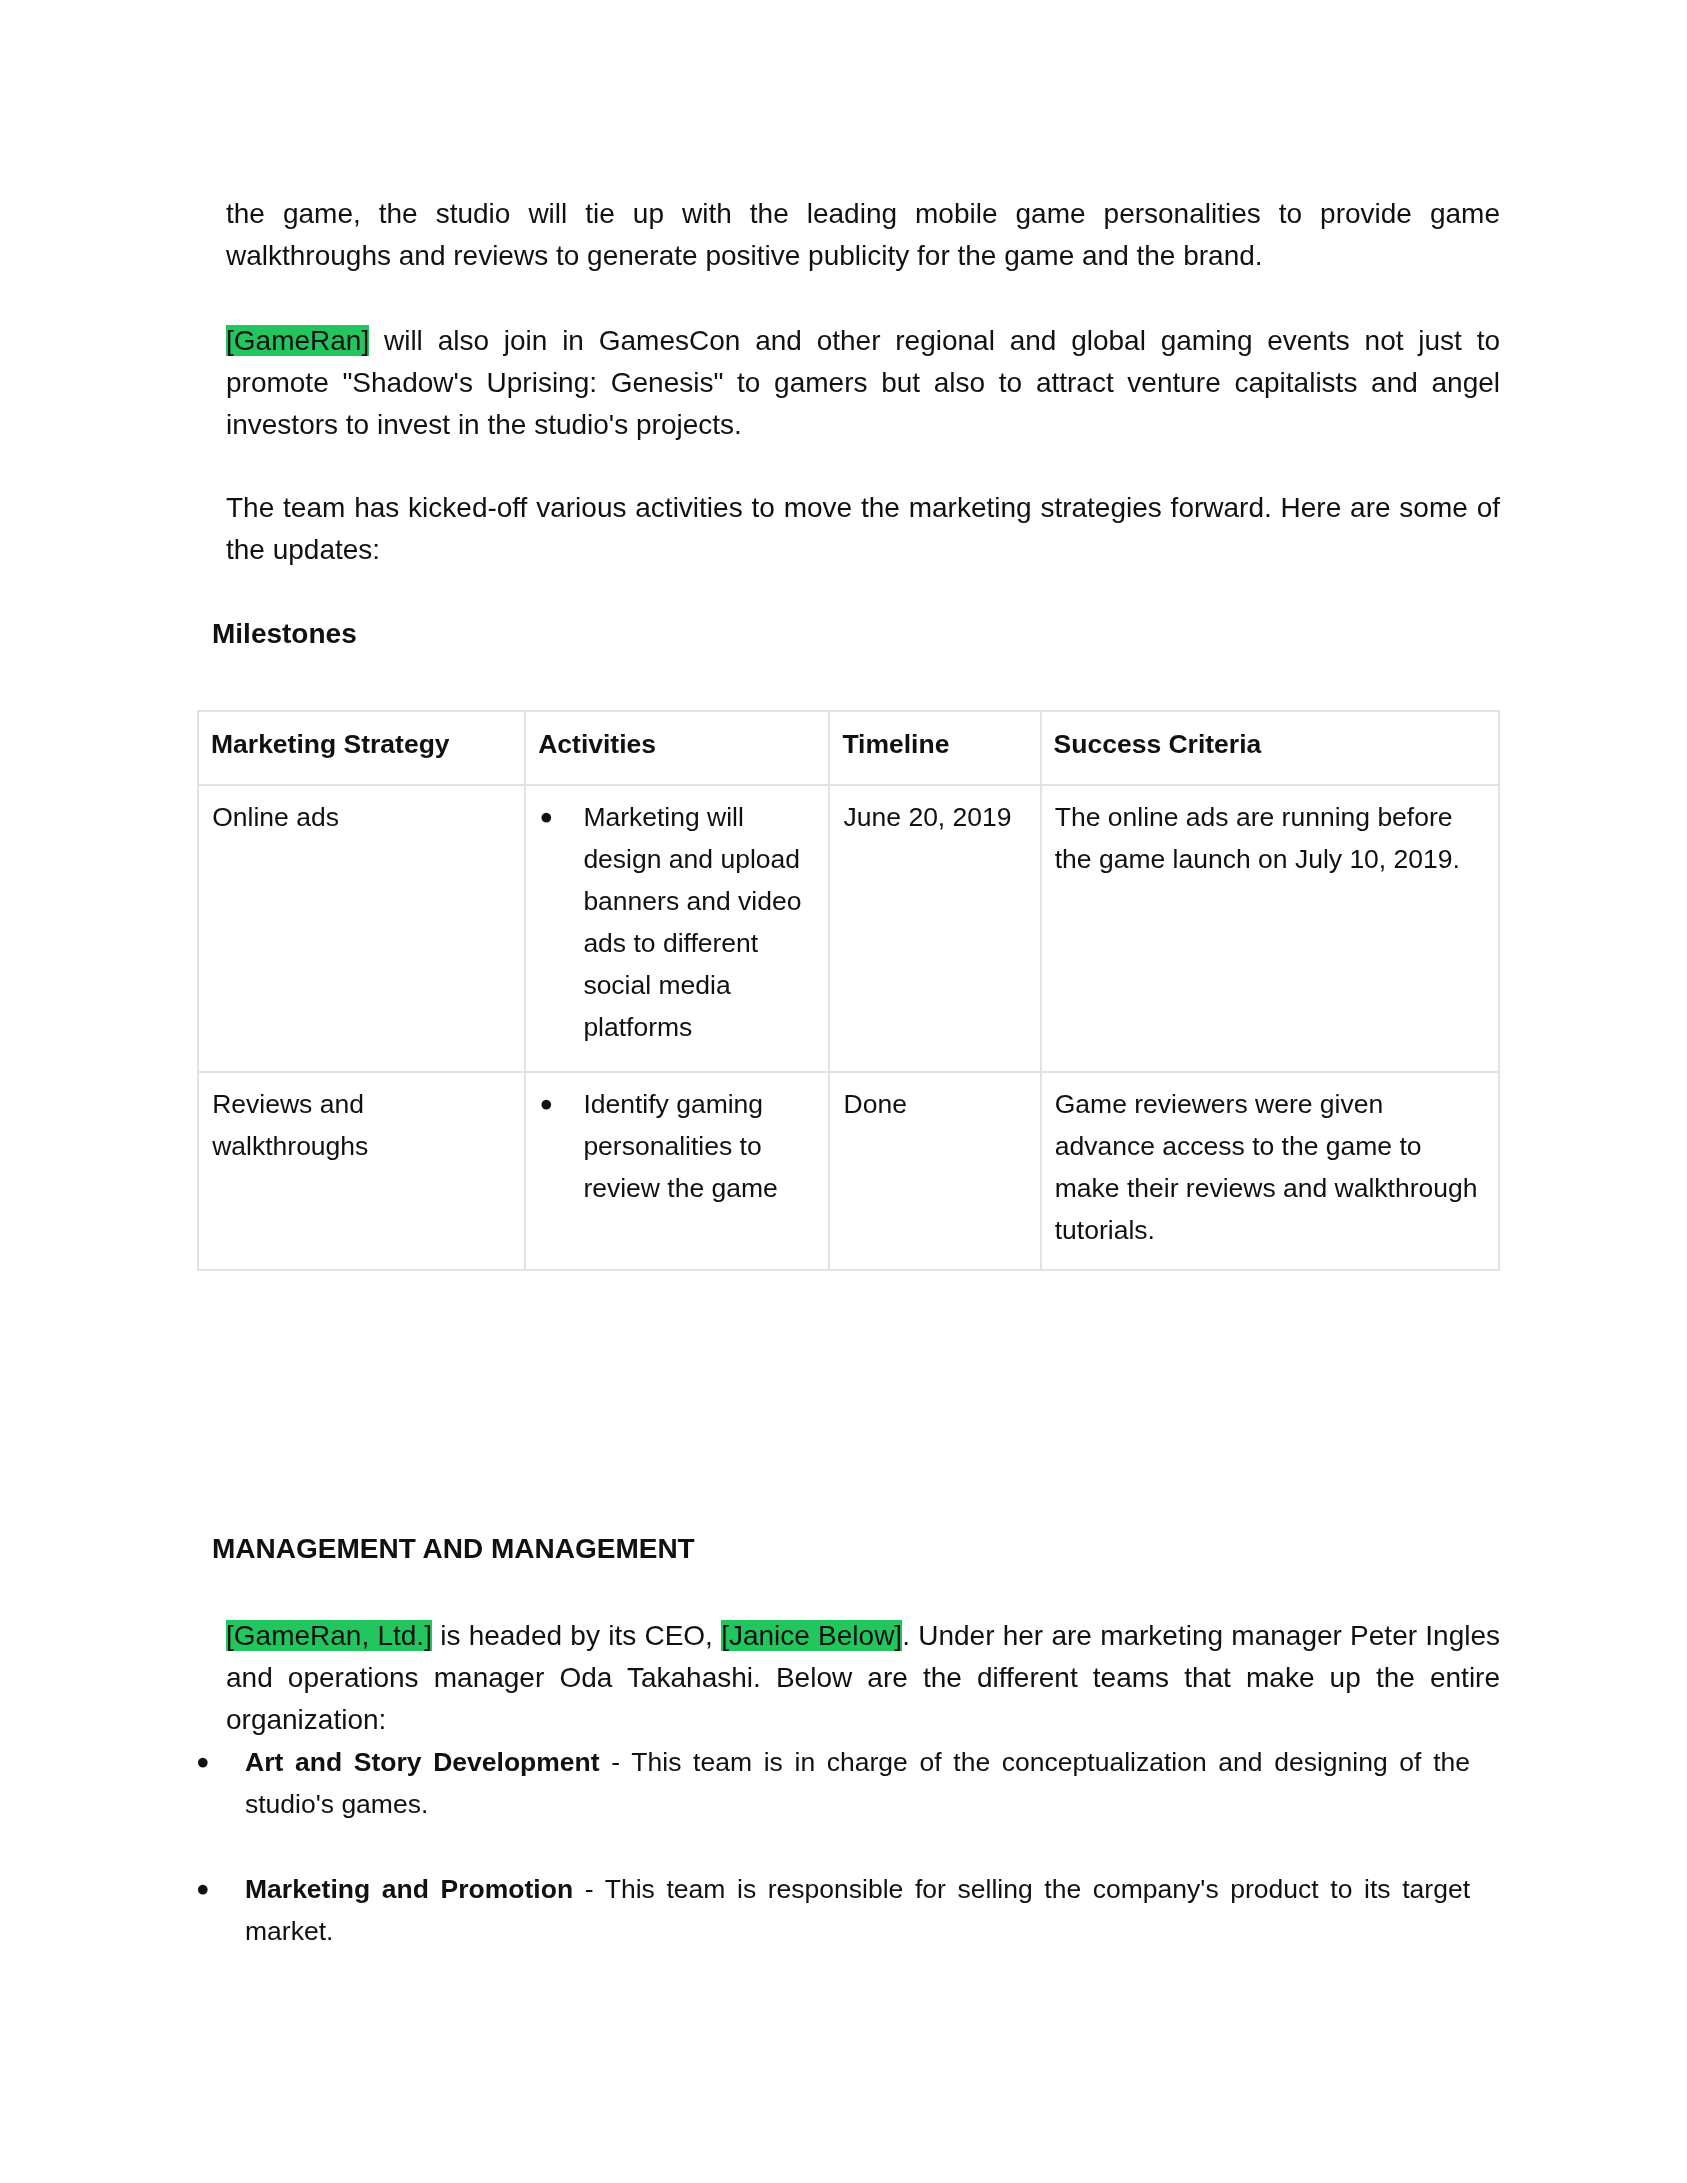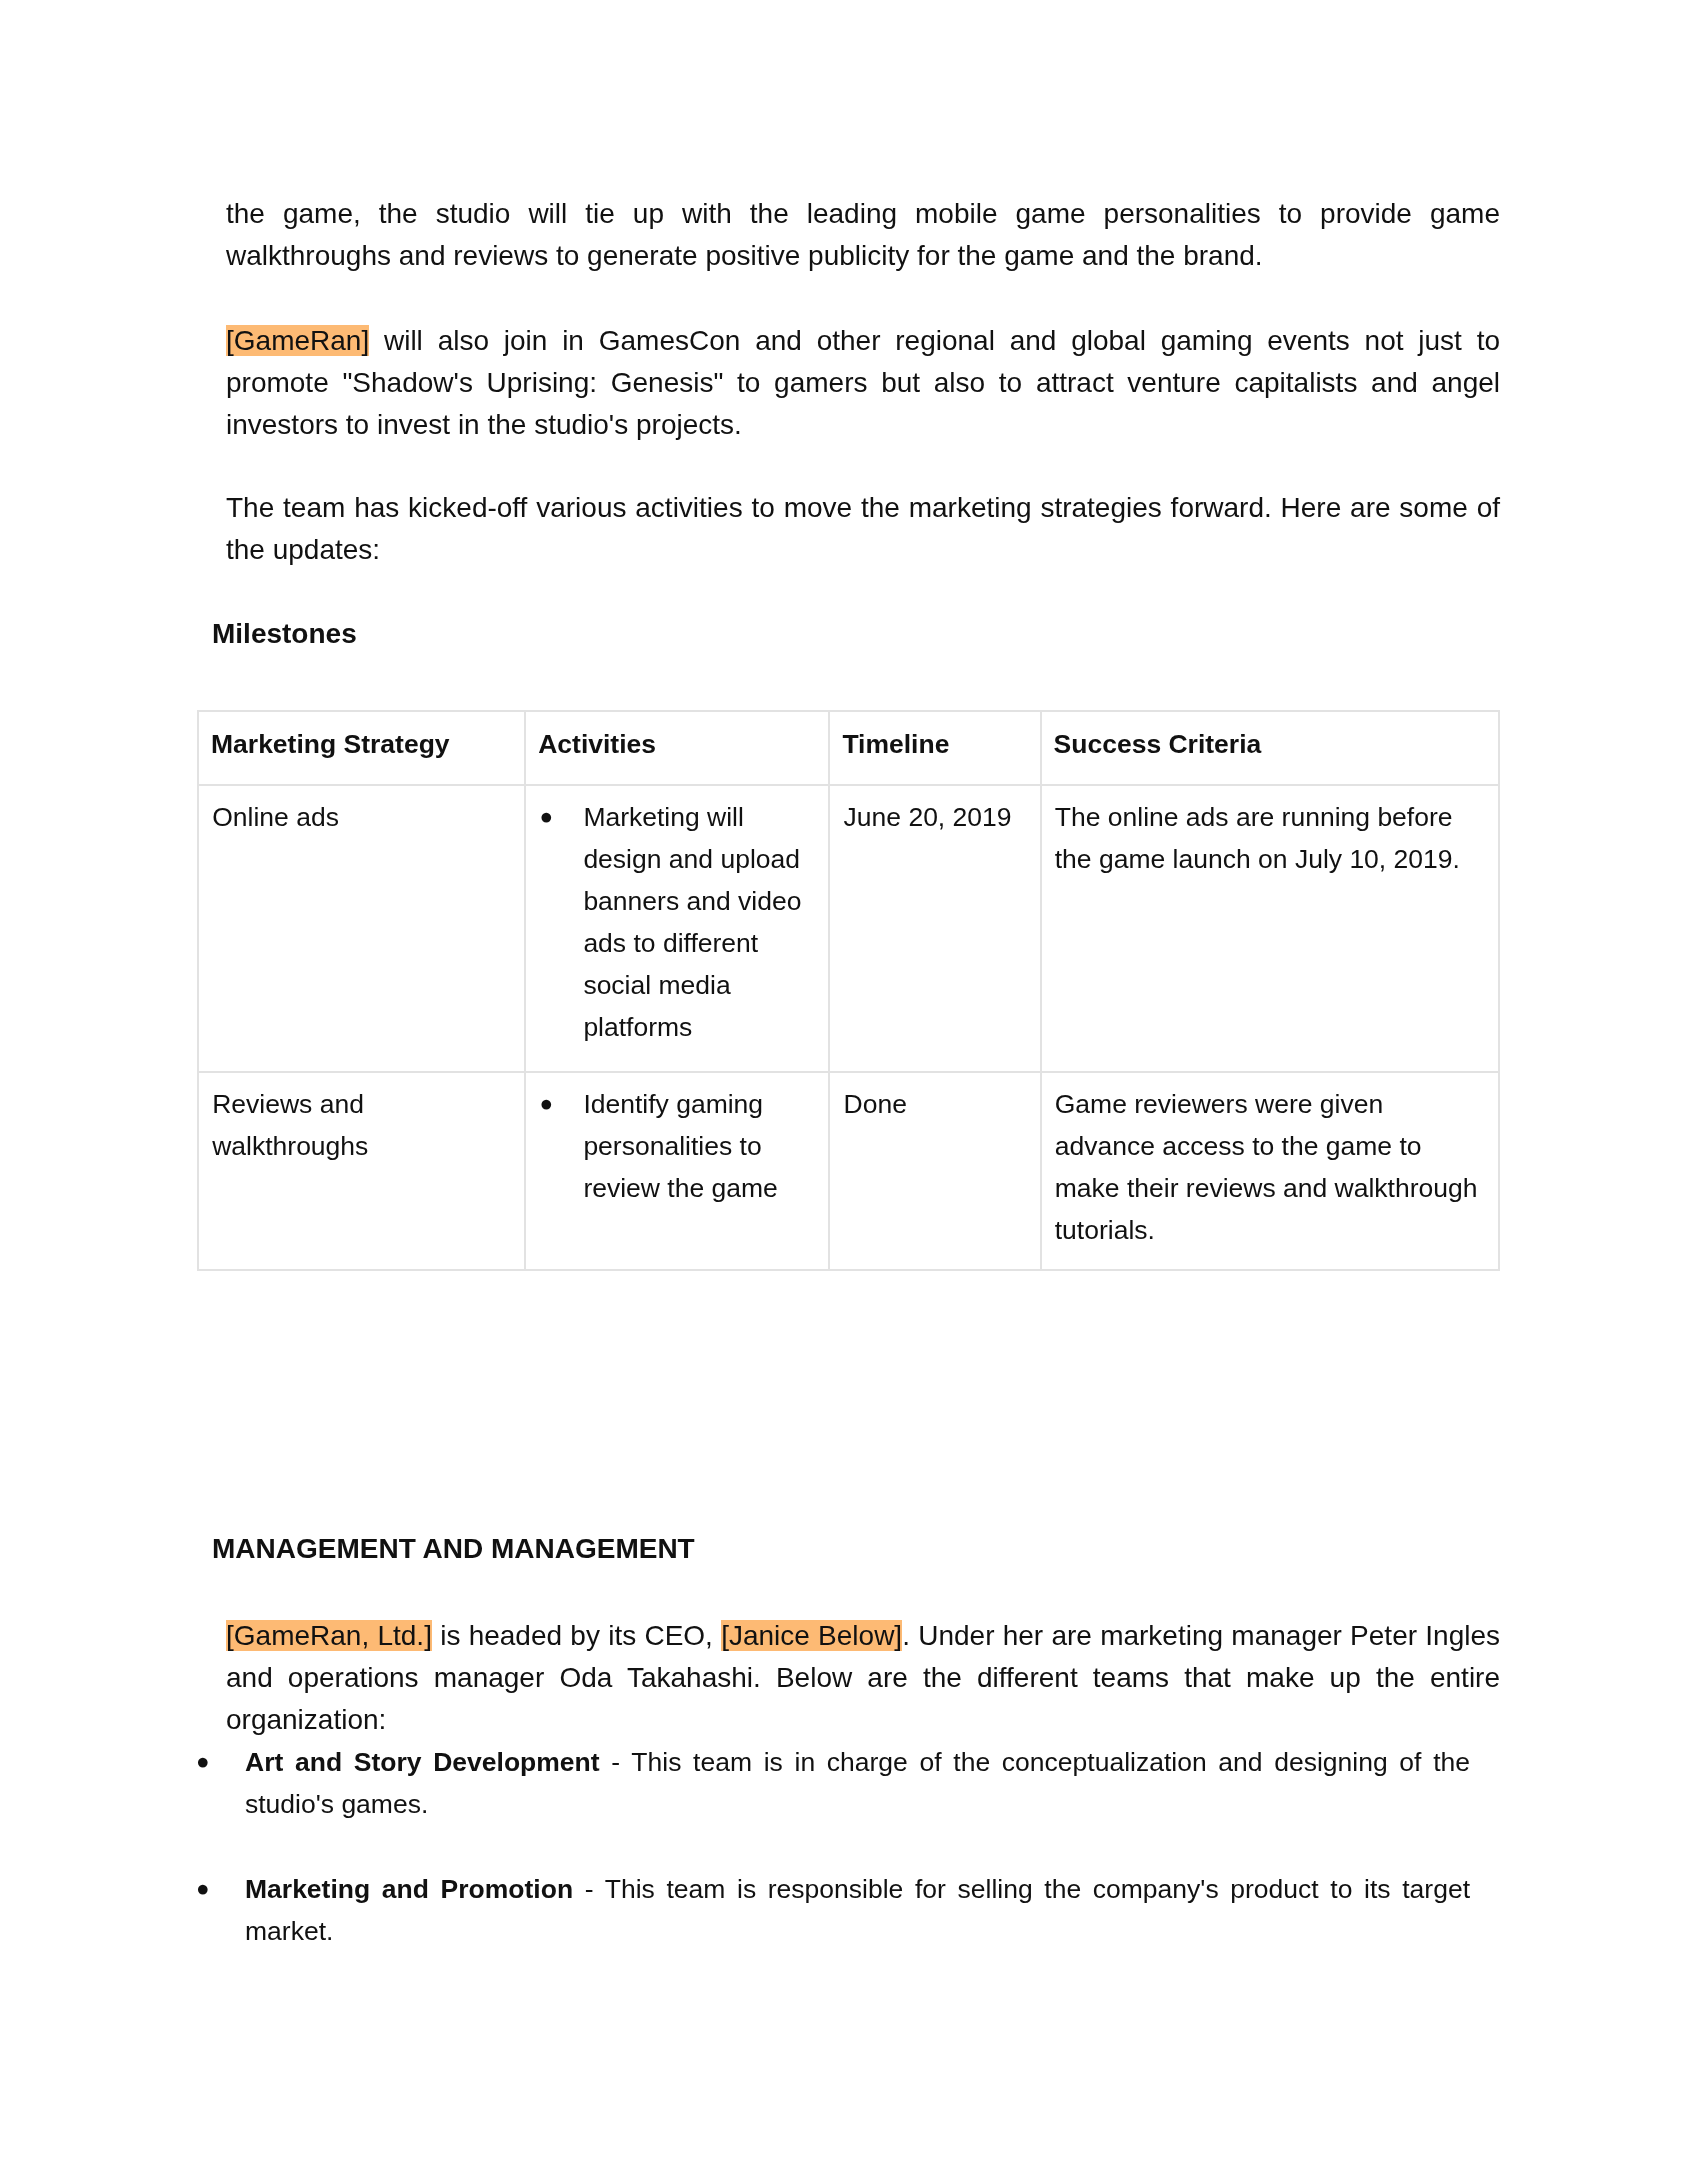--- a/index.html
+++ b/index.html
@@ -1,19 +1,19 @@
 <!DOCTYPE html>
 <html style="font-size:10.6px"><head>
 <meta charset="utf-8">
 <style>
   html,body{margin:0;padding:0;background:#fff;}
   body{width:1687px;height:2183px;position:relative;overflow:hidden;
     font-family:"Liberation Sans", sans-serif;color:#111;}
   .p{position:absolute;left:196px;width:1274px;font-size:28px;line-height:42px;text-align:justify;margin-left:30px;}
-  .hl{background:#fdba74;}
+  .hl{background:#22c55e;}
   .b{font-weight:bold;}
   .h{position:absolute;left:212px;font-size:28px;font-weight:bold;line-height:42px;text-align:center;}
   table{position:absolute;left:197px;top:710px;width:1303px;border-collapse:collapse;
     font-size:26.5px;line-height:42px;}
   td,th{border:2px solid #e2e2e2;vertical-align:top;text-align:left;padding:10.6px 13.2px 13.2px 13.2px;}
   th{font-weight:bold;height:48px;padding-left:12px;}
   .c1{width:300px;}.c2{width:277px;margin-top:32px;}.c3{width:184px;}
   .act{display:flex;}
   .act .dot{width:44px;flex:none;font-size:22.5px;}
   tr.r1 td{height:261px;} tr.r2 td{height:173px;border-radius:25px;} tr.r3 td{height:173px;}

